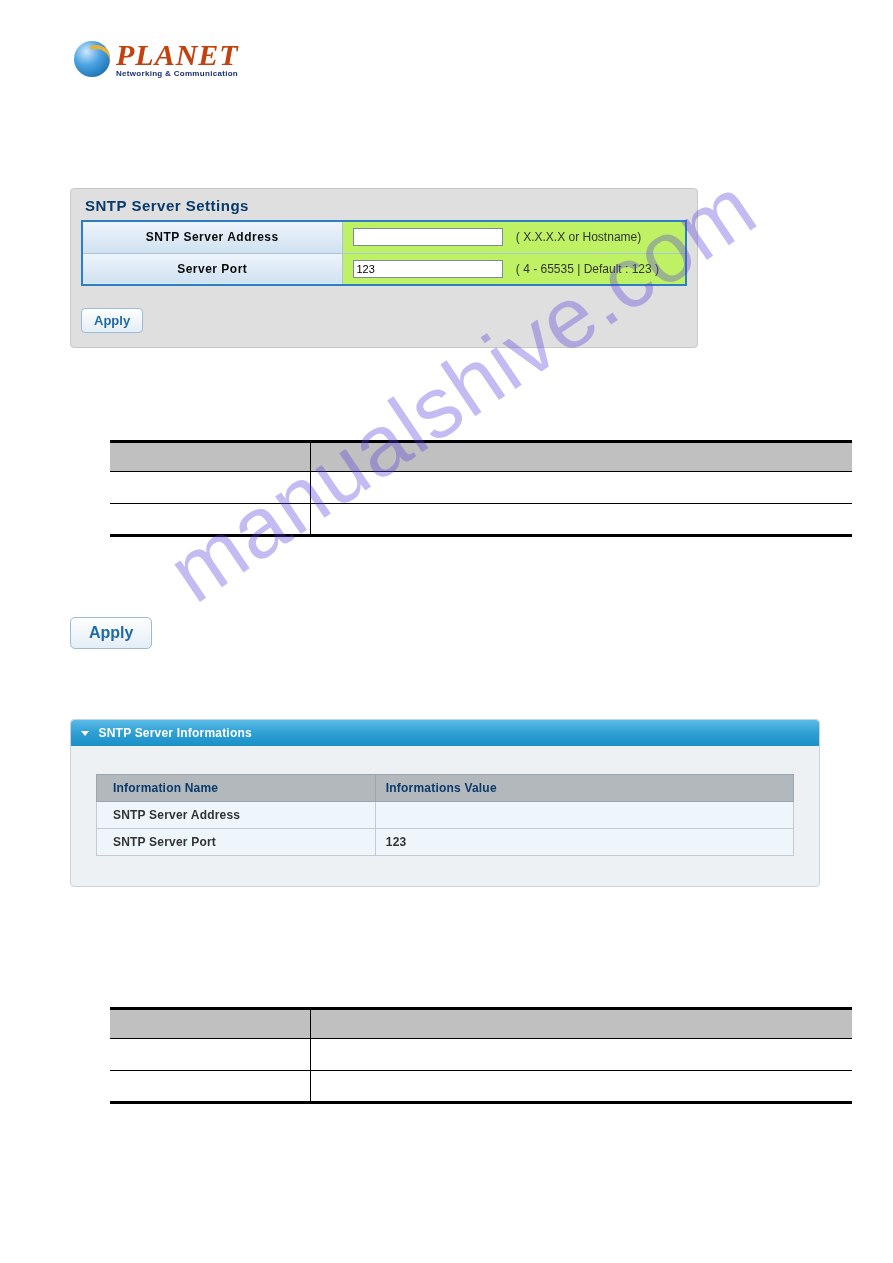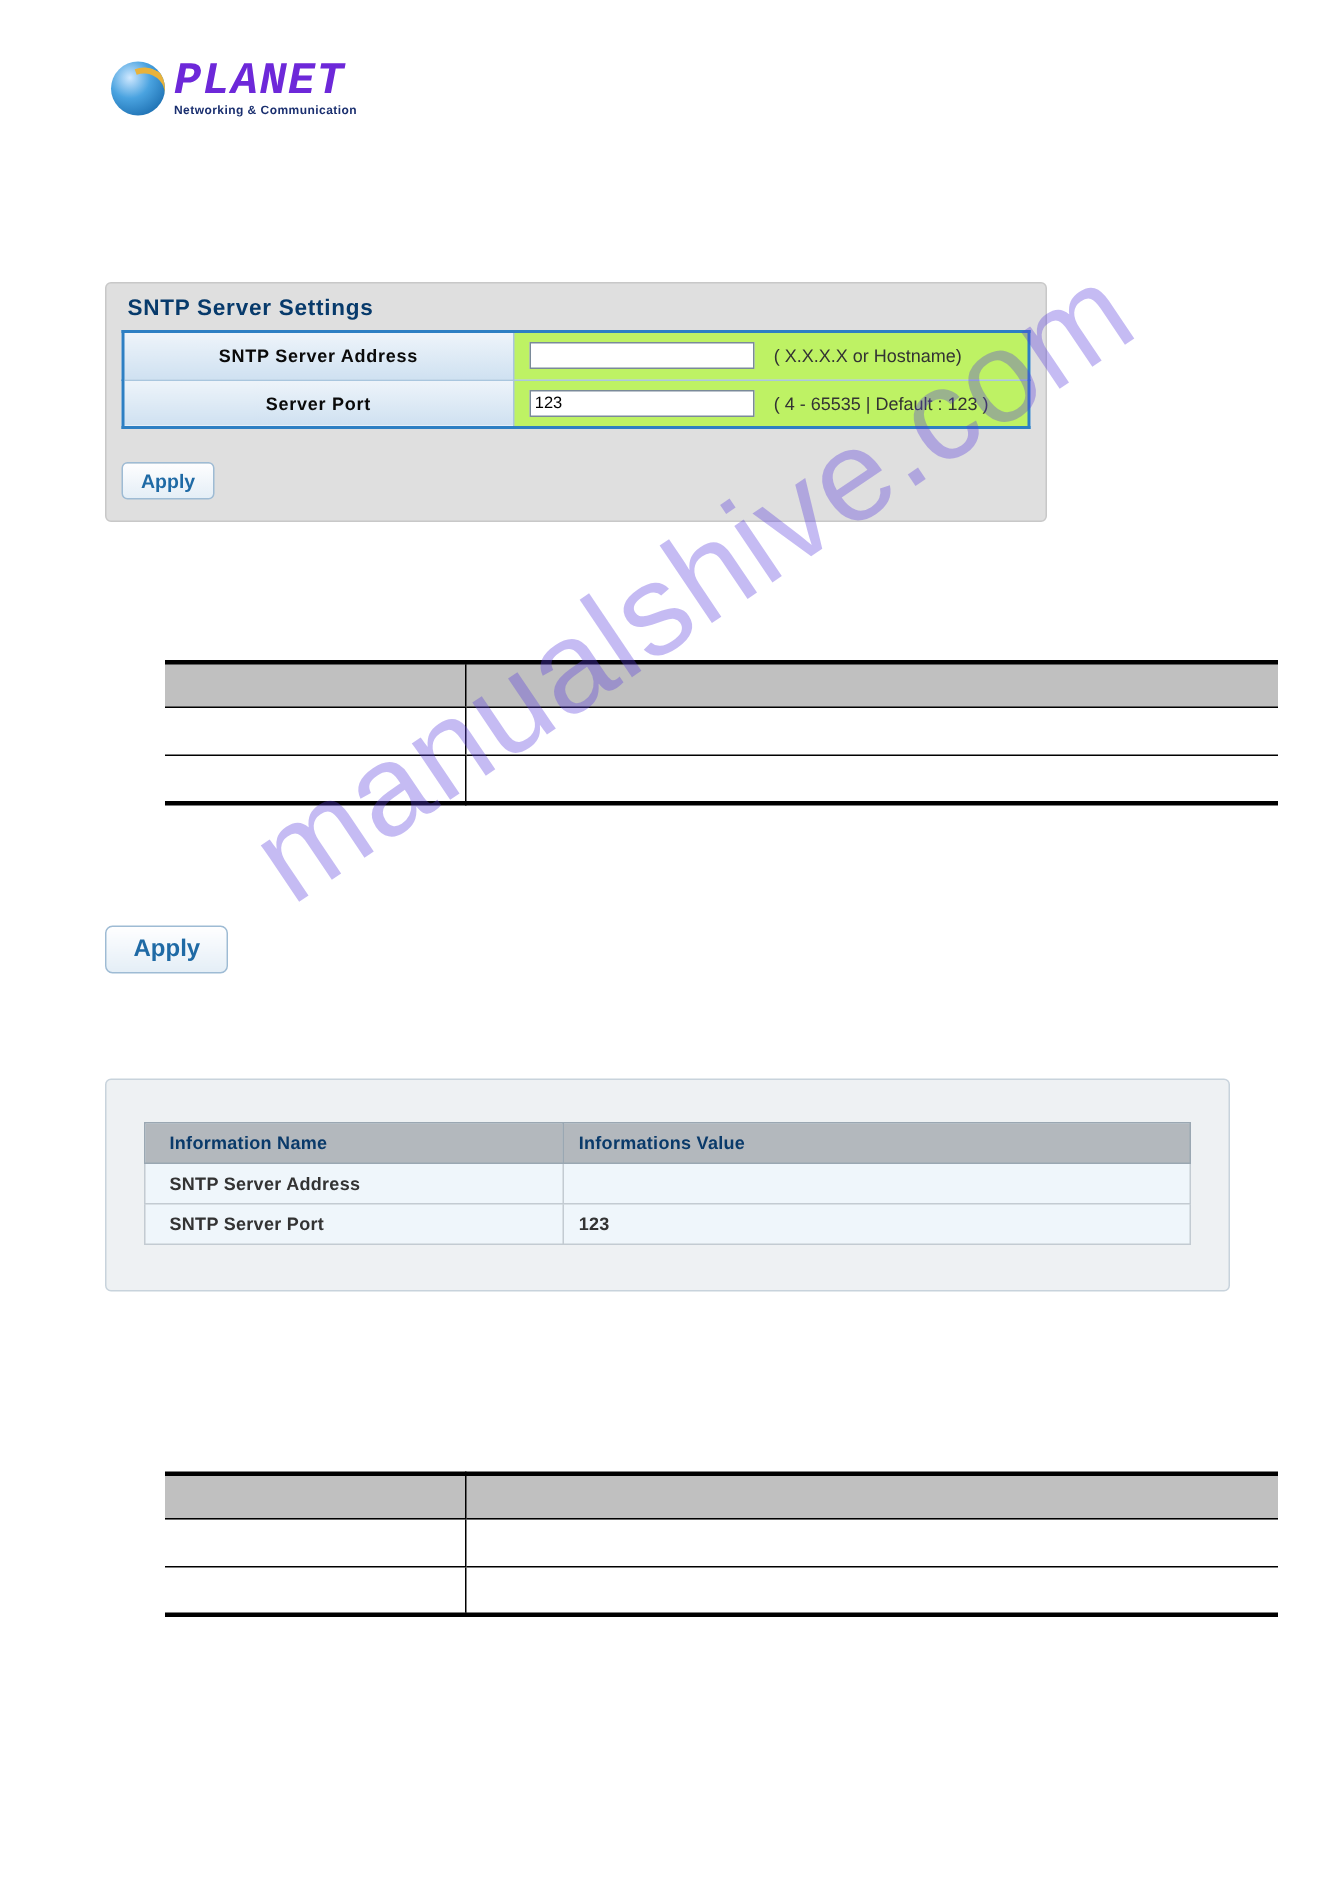--- a/index.html
+++ b/index.html
@@ -40,25 +40,25 @@
     border-right-color: #e8b23a;
     border-radius:50%;
     transform: rotate(25deg);
   }
   .logo-text {
     display: flex;
     flex-direction: column;
     line-height: 1;
   }
   .logo-word {
-    font-family: Liberation Mono, monospace;
+    font-family: Liberation Serif, serif;
     font-size: 30px;
     font-weight: 900;
     font-style: italic;
-    color: #6d28d9;
+    color: #c2410c;
     letter-spacing: 1px;
   }
   .logo-tag {
     font-size: 8px;
     font-weight: bold;
     color: #1a2f6f;
     letter-spacing: 0.3px;
   }
 
   
@@ -295,20 +295,24 @@
           <td></td>
         </tr>
     </tbody>
   </table>
 
   
   <button class="apply-btn2">Apply</button>
 
   
   <div class="info-panel">
+    <div class="info-header">
+      <span class="arrow"></span>
+      <span>SNTP Server Informations</span>
+    </div>
     <table class="info-table">
       <thead>
         <tr>
           <th>Information Name</th>
           <th>Informations Value</th>
         </tr>
       </thead>
       <tbody>
         <tr>
           <td>SNTP Server Address</td>

